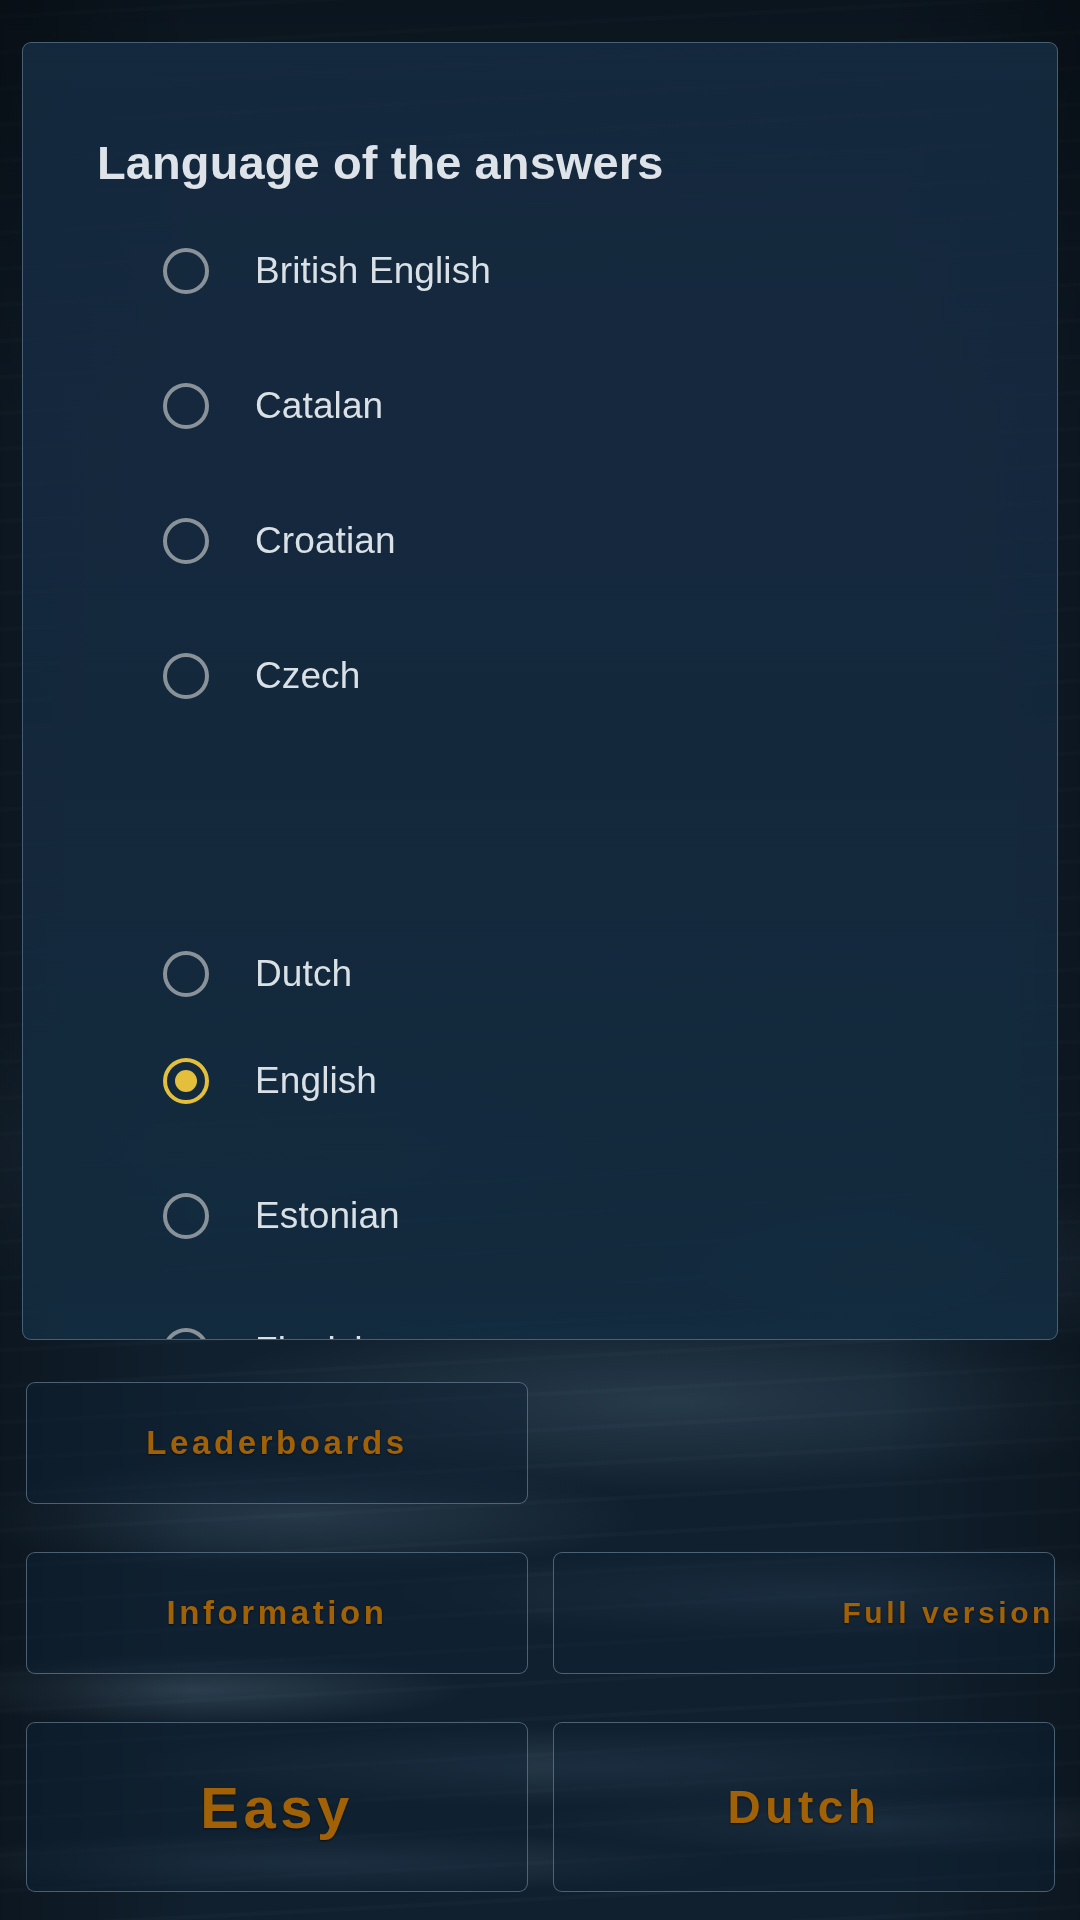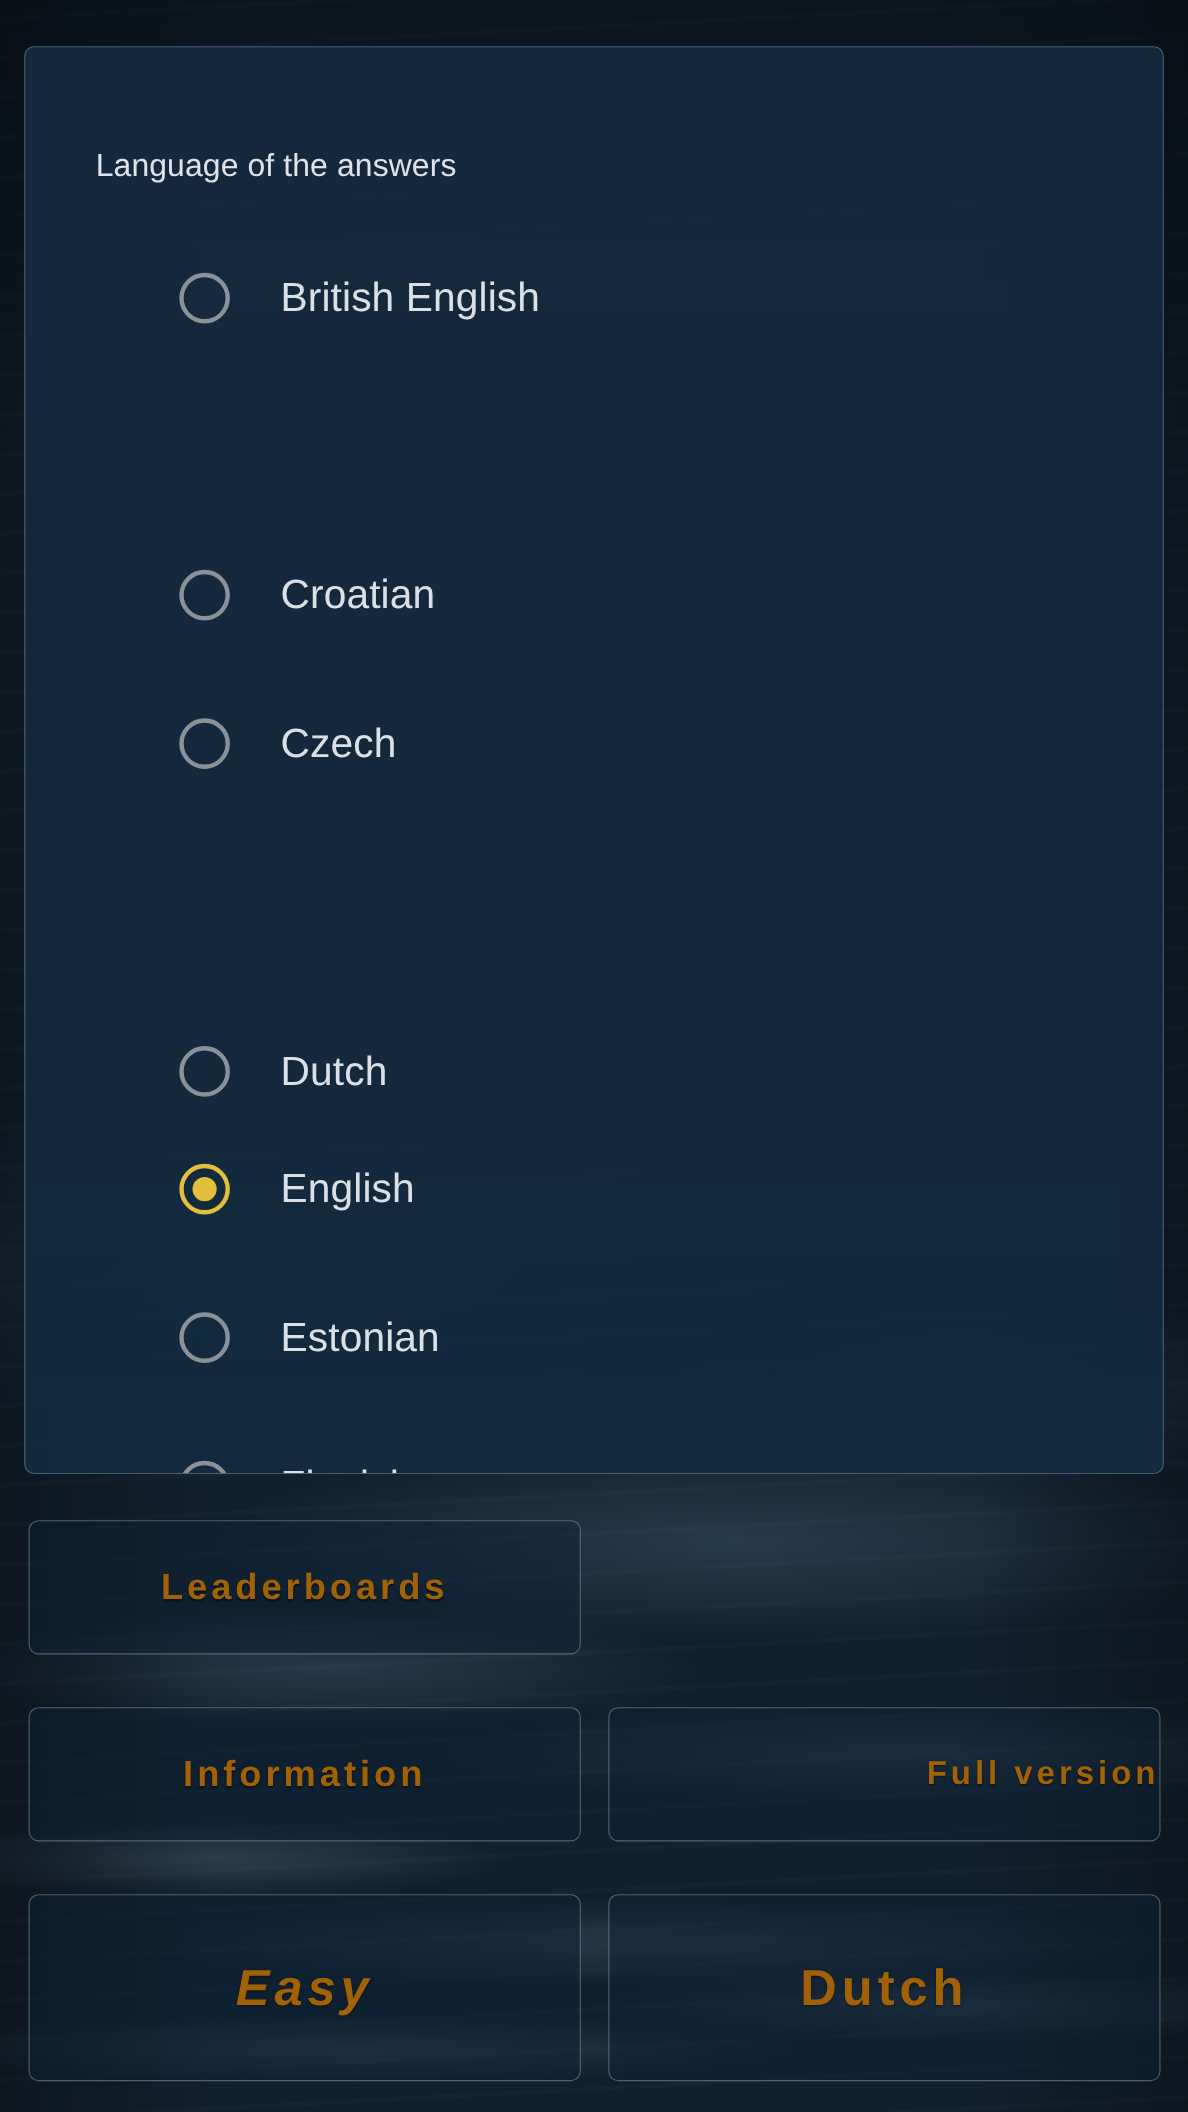--- a/index.html
+++ b/index.html
@@ -82,24 +82,24 @@
     border-radius: 9px;
     background: linear-gradient(to bottom,
        rgba(22,42,64,0.93) 0%,
        rgba(21,41,62,0.93) 45%,
        rgba(20,42,62,0.92) 75%,
        rgba(19,44,63,0.92) 100%);
     overflow: hidden;
   }
   #dialog-title {
     position: absolute;
-    left: 64px;
+    left: 74px;
     top: 92px;
-    font-size: 29px;
-    font-weight: normal;
+    font-size: 47px;
+    font-weight: bold;
     color: #dde3e8;
     letter-spacing: 0.1px;
     white-space: nowrap;
   }
   #language-list {
     position: absolute;
     left: 0;
     top: 160px;
     right: 0;
     bottom: 0;
@@ -167,21 +167,21 @@
   #information-button {
     left: 26px; top: 1552px; width: 502px; height: 122px;
     font-size: 33px; letter-spacing: 3.6px; justify-content: center;
   }
   #full-version-button {
     left: 553px; top: 1552px; width: 502px; height: 122px;
     font-size: 30px; letter-spacing: 3.6px; justify-content: flex-end;
   }
   #easy-button {
     left: 26px; top: 1722px; width: 502px; height: 170px;
-    font-size: 46px; letter-spacing: 4.5px; font-style: italic;
+    font-size: 58px; letter-spacing: 4.5px;
   }
   #hard-button {
     left: 553px; top: 1722px; width: 502px; height: 170px;
     font-size: 46px; letter-spacing: 4.5px;
   }
 </style>
 </head>
 <body>
 
 <div id="app-background">
@@ -190,20 +190,24 @@
   <div id="bg-vignette"></div>
 </div>
 
 <div id="language-dialog">
   <div id="dialog-title">Language of the answers</div>
   <div id="language-list">
       <div class="language-option" style="top: 0px;">
         <span class="radio-icon"></span>
         <span class="option-label">British English</span>
       </div>
+      <div class="language-option" style="top: 135px;">
+        <span class="radio-icon"></span>
+        <span class="option-label">Catalan</span>
+      </div>
       <div class="language-option" style="top: 270px;">
         <span class="radio-icon"></span>
         <span class="option-label">Croatian</span>
       </div>
       <div class="language-option" style="top: 405px;">
         <span class="radio-icon"></span>
         <span class="option-label">Czech</span>
       </div>
       <div class="language-option" style="top: 703px;">
         <span class="radio-icon"></span>

